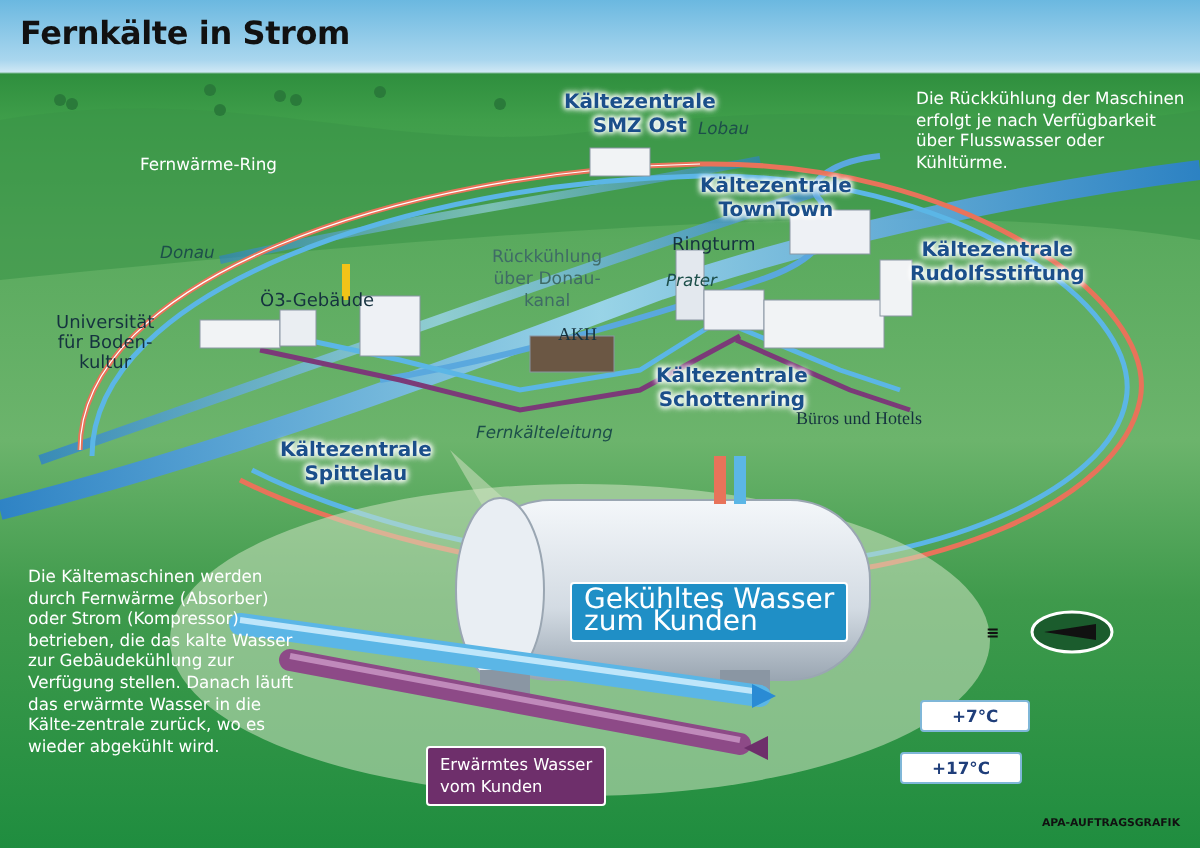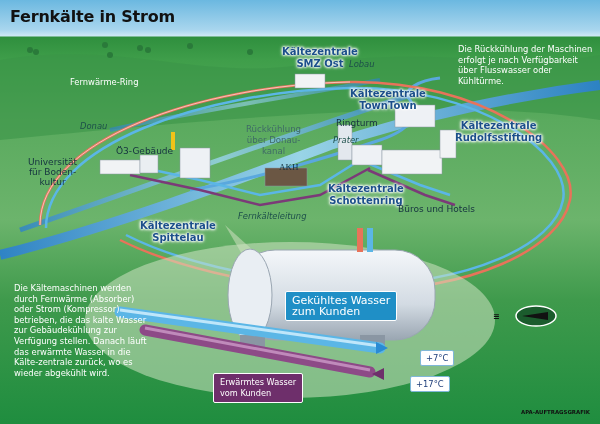--- a/index.html
+++ b/index.html
@@ -9,23 +9,23 @@
   svg.scene { position:absolute; left:0; top:0; }
   .lbl { position:absolute; white-space:nowrap; line-height:1.15; }
   .title { left:10px; top:8px; font-weight:bold; font-size:16px; color:#111; letter-spacing:-0.2px; }
   .note { color:#fff; font-size:8.4px; line-height:10.6px; white-space:normal; }
   .plant { color:#1b4f8a; font-weight:bold; font-size:10px; text-align:center;
     text-shadow:0 0 3px #fff,0 0 3px #fff,0 0 2px #fff,0 0 4px #fff; }
   .place { color:#15323f; font-size:9px; text-align:center; }
   .white { color:#fff; font-size:8.4px; }
   .ital { color:#1d4f4a; font-style:italic; font-size:8.4px; }
   .italg { color:#3f6b66; font-size:8.6px; line-height:11px; }
-  .box-blue { position:absolute; background:#1f8fc6; color:#fff; font-size:11px; padding:3px 6px; border:1px solid #fff; border-radius:2px; line-height:11px; }
+  .box-blue { position:absolute; background:#1f8fc6; color:#fff; font-size:14px; padding:3px 6px; border:1px solid #fff; border-radius:2px; line-height:11px; }
   .box-purple { position:absolute; background:#6e2f6b; color:#fff; font-size:8.2px; padding:3px 6px; border:1px solid #fff; border-radius:2px; line-height:11px; }
-  .temp { position:absolute; background:#fff; color:#1f3e7a; font-weight:normal; font-size:8.4px; padding:2px 5px; border:1px solid #7fb7d8; border-radius:2px; }
+  .temp { position:absolute; background:#fff; color:#1f3e7a; font-weight:bold; font-size:8.4px; padding:2px 15px; border:1px solid #7fb7d8; border-radius:2px;margin-left:40px; }
   .credit { position:absolute; right:10px; bottom:9px; font-size:5.4px; font-weight:bold; color:#111; }
 </style>
 </head>
 <body>
 
 <div id="stage">
 
   <svg class="scene" width="600" height="424" viewBox="0 0 600 424">
     <defs>
       <linearGradient id="river" x1="0" x2="1">
@@ -136,28 +136,28 @@
   <div class="lbl plant" style="left:140px;top:220px;">
     <div>Kältezentrale</div>
       <div>Spittelau</div>
   </div>
 
   <div class="lbl white" style="left:70px;top:78px;">Fernwärme-Ring</div>
   <div class="lbl ital" style="left:80px;top:122px;">Donau</div>
   <div class="lbl ital" style="left:349px;top:60px;">Lobau</div>
   <div class="lbl ital" style="left:333px;top:104px;margin-top:32px;">Prater</div>
   <div class="lbl place" style="left:336px;top:118px;">Ringturm</div>
-  <div class="lbl place" style="left:116px;top:146px;">Ö3-Gebäude</div>
+  <div class="lbl place" style="left:130px;top:146px;">Ö3-Gebäude</div>
   <div class="lbl place" style="left:28px;top:157px;line-height:10px;">
     <div>Universität</div>
       <div>für Boden-</div>
       <div>kultur</div>
   </div>
   <div class="lbl place" style="left:279px;top:162px;font-family:Liberation Serif, serif;">AKH</div>
-  <div class="lbl place" style="left:398px;top:204px;">Büros und Hotels</div>
+  <div class="lbl place" style="left:398px;top:204px;font-family:Liberation Serif, serif;">Büros und Hotels</div>
   <div class="lbl italg" style="left:246px;top:124px;text-align:center;">
     <div>Rückkühlung</div>
       <div>über Donau-</div>
       <div>kanal</div>
   </div>
   <div class="lbl ital" style="left:238px;top:212px;">Fernkälteleitung</div>
 
   <div class="box-blue" style="left:285px;top:291px;">
     <div>Gekühltes Wasser</div>
       <div>zum Kunden</div>

